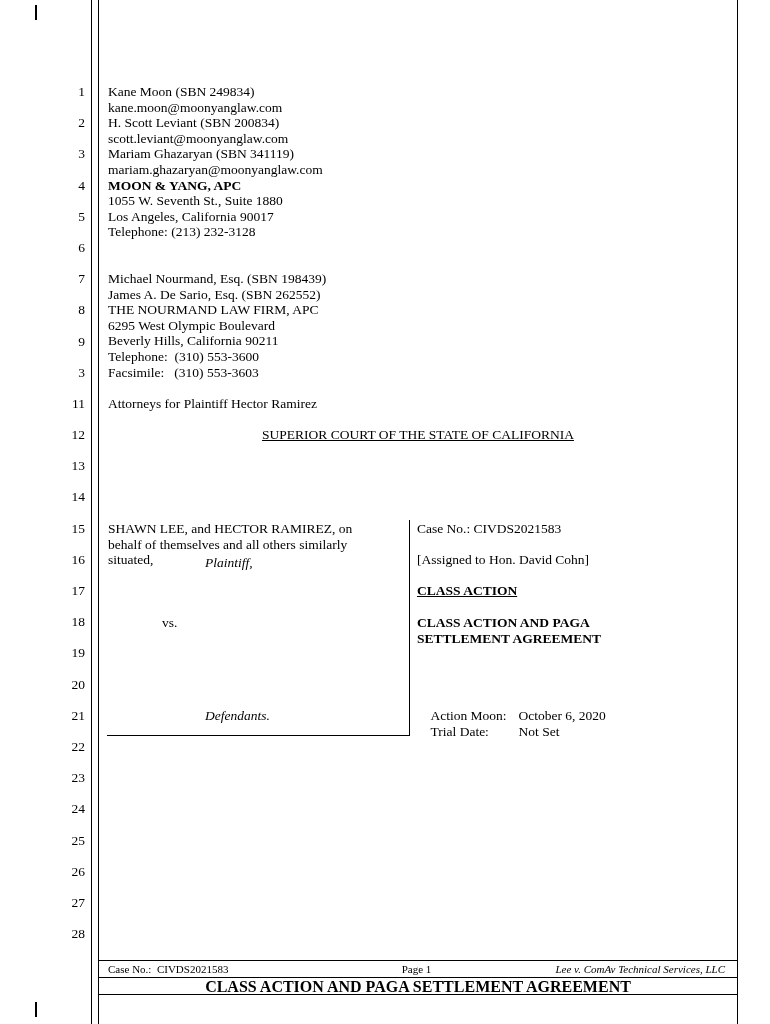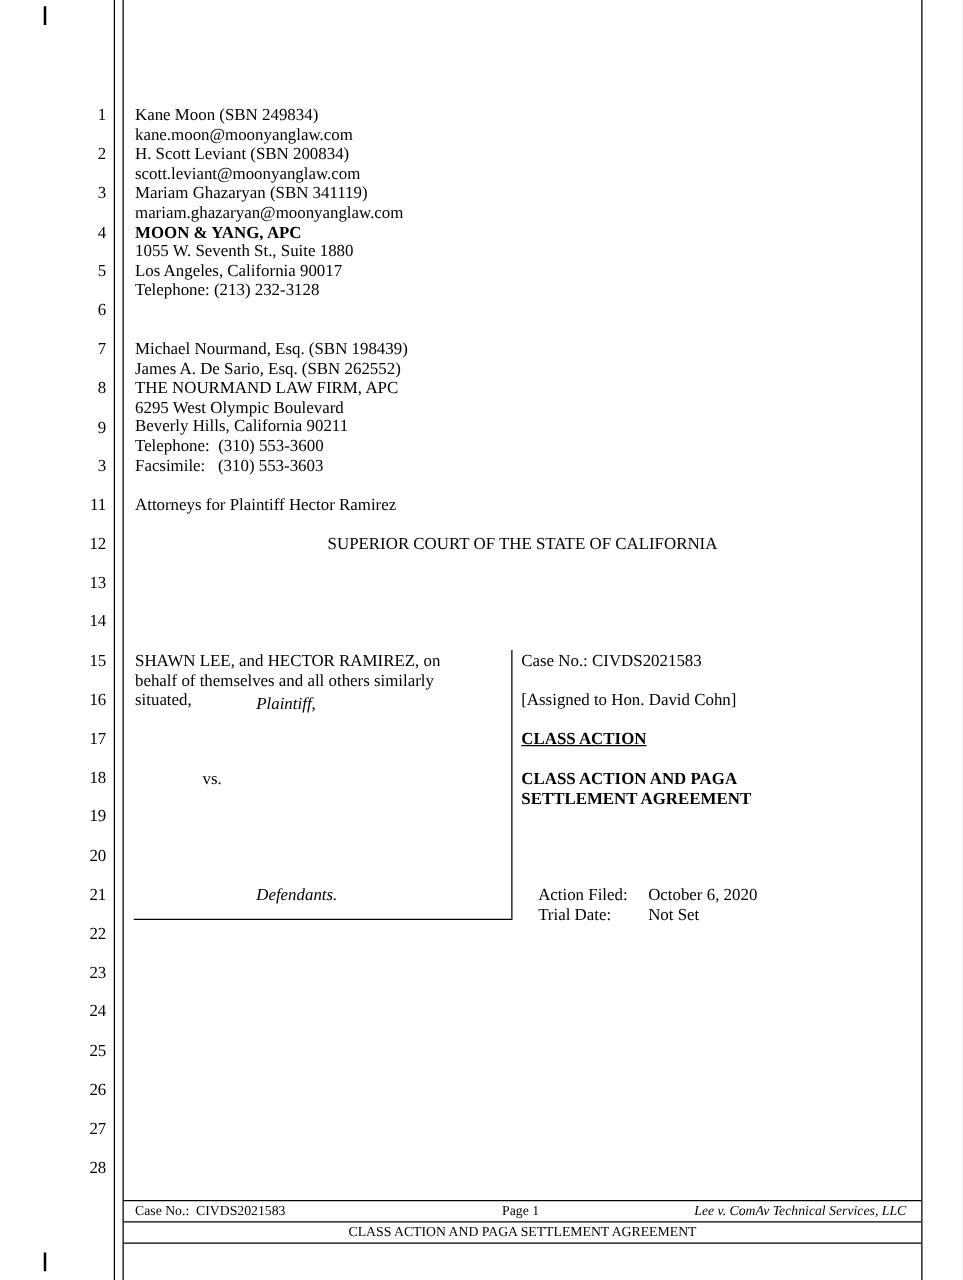--- a/index.html
+++ b/index.html
@@ -22,21 +22,21 @@
   .ctr { text-align:center; }
 
   .lbl { display:inline-block; width:88px; }
 
   .footer-row { display:flex; justify-content:space-between; align-items:flex-start;
                 font-size:11px; line-height:13px; }
   .footer-row .f-left  { flex:1; text-align:left;  white-space:pre; }
   .footer-row .f-mid   { flex:0 0 auto; text-align:center; }
   .footer-row .f-right { flex:1; text-align:right; font-style:italic; }
 
-  .doc-title { font-size:11px; font-weight:normal; line-height:13px; }
+  .doc-title { font-size:16px; font-weight:bold; line-height:13px; }
 </style>
 </head>
 <body>
 
 <div class="page">
 
   <div class="vrule" style="left:91px"></div>
   <div class="vrule" style="left:98px"></div>
   <div class="vrule" style="left:737px"></div>
   <div class="tick" style="top:5px"></div>
@@ -91,21 +91,21 @@
     <div class="tl">James A. De Sario, Esq. (SBN 262552)</div>
     <div class="tl">THE NOURMAND LAW FIRM, APC</div>
     <div class="tl">6295 West Olympic Boulevard</div>
     <div class="tl">Beverly Hills, California 90211</div>
     <div class="tl">Telephone:  (310) 553-3600</div>
     <div class="tl">Facsimile:   (310) 553-3603</div>
   </div>
 
   <div class="abs tl" style="top:396px; left:108px;">Attorneys for Plaintiff Hector Ramirez</div>
 
-  <div class="abs tl ctr" style="top:427px; left:99px; width:638px;">SUPERIOR COURT OF THE STATE OF CALIFORNIA</div>
+  <div class="abs tl ctr" style="top:427px; left:99px; width:638px;text-decoration:underline;">SUPERIOR COURT OF THE STATE OF CALIFORNIA</div>
 
   <div class="vrule" style="left:409px; top:520px; bottom:auto; height:215px;"></div>
   <div class="hline" style="top:735px; left:107px; width:303px;"></div>
 
   <div class="abs" style="top:521px; left:108px;">
     <div class="tl">SHAWN LEE, and HECTOR RAMIREZ, on</div>
     <div class="tl">behalf of themselves and all others similarly</div>
     <div class="tl">situated,</div>
   </div>
   <div class="abs tl i" style="top:555px; left:205px;">Plaintiff,</div>
@@ -113,21 +113,21 @@
   <div class="abs tl i" style="top:708px; left:205px;">Defendants.</div>
 
   <div class="abs tl" style="top:521px; left:417px;">Case No.: CIVDS2021583</div>
   <div class="abs tl" style="top:552px; left:417px;">[Assigned to Hon. David Cohn]</div>
   <div class="abs tl b u" style="top:583px; left:417px;">CLASS ACTION</div>
   <div class="abs" style="top:615px; left:417px;">
     <div class="tl b">CLASS ACTION AND PAGA</div>
     <div class="tl b">SETTLEMENT AGREEMENT</div>
   </div>
   <div class="abs tl" style="top:692px; left:417px;">
-    <span class="lbl">Action Filed:</span><span>October 6, 2020</span>
+    <span class="lbl">Action Moon:</span><span>October 6, 2020</span>
   </div>
   <div class="abs tl" style="top:708px; left:417px;">
     <span class="lbl">Trial Date:</span><span>Not Set</span>
   </div>
 
   <div class="hline" style="top:960px; left:99px; width:638px;"></div>
   <div class="abs footer-row" style="top:963px; left:108px; width:617px;">
     <span class="f-left">Case No.:  CIVDS2021583</span>
     <span class="f-mid">Page 1</span>
     <span class="f-right">Lee v. ComAv Technical Services, LLC</span>

